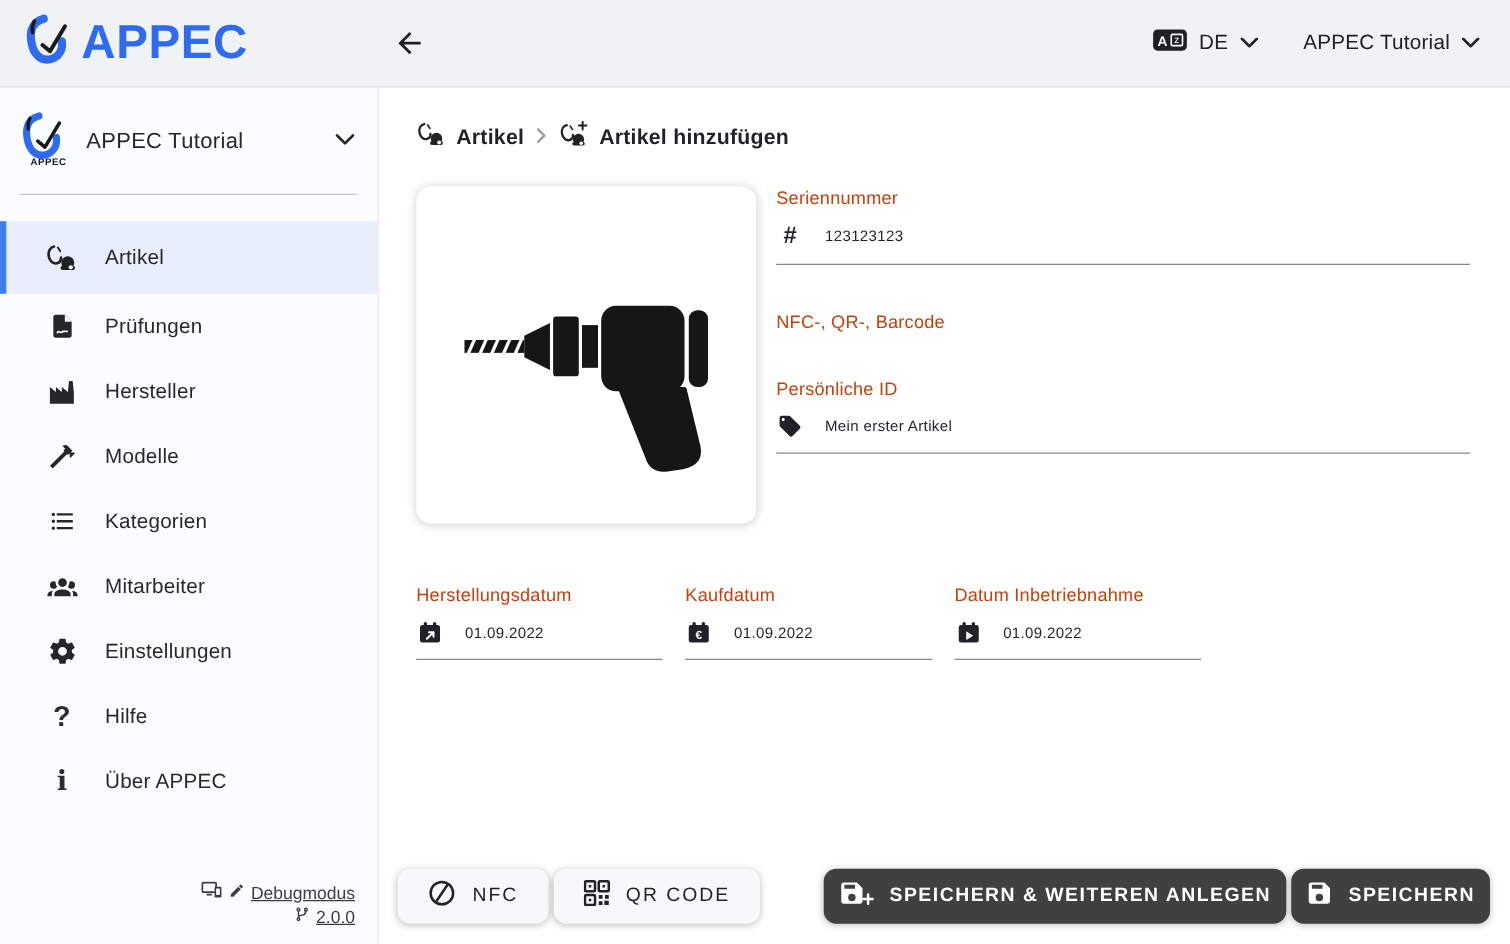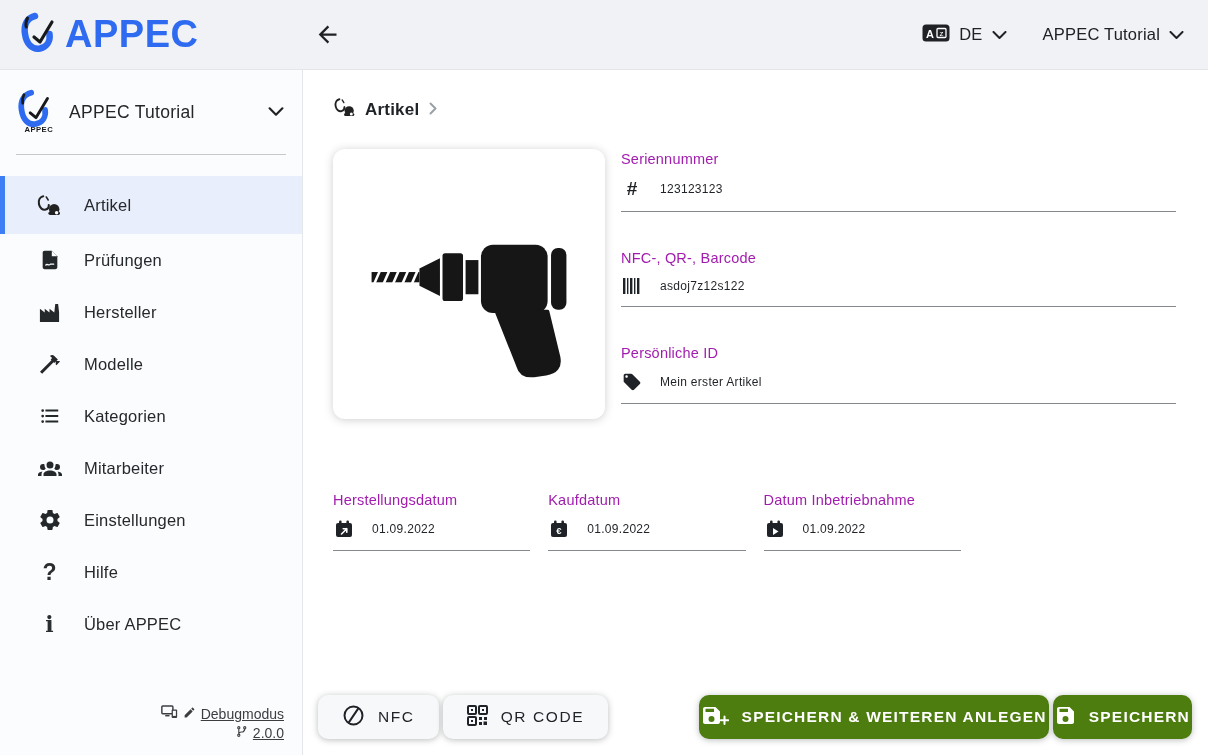--- a/index.html
+++ b/index.html
@@ -39,41 +39,41 @@
     color:#1f2226; letter-spacing:.2px; margin-bottom:25px; }
   .crumb { display:flex; align-items:center; gap:8px; cursor:pointer; }
 
   .form-top { display:flex; gap:16px; }
   .img-card { width:272px; height:270px; background:#fff; border-radius:12px;
     box-shadow:0 1px 8px rgba(60,64,67,.25); display:flex; align-items:center;
     justify-content:center; cursor:pointer; flex:none; }
   .fields-col { flex:1; padding-top:2px; }
 
   .field { margin-bottom:38px; }
-  .field-label { font-size:14.5px; color:#a21caf; letter-spacing:.2px; margin-bottom:11px; }
+  .field-label { font-size:14.5px; color:#c2410c; letter-spacing:.2px; margin-bottom:11px; }
   .field-row { display:flex; align-items:center; gap:17px; padding-bottom:11px;
     border-bottom:1px solid #85898d; cursor:text; }
   .field-value { font-size:12px; color:#1f2226; letter-spacing:.3px; white-space:nowrap; }
   .f-icon { width:22px; display:flex; justify-content:center; align-items:center;
     font-size:19px; font-weight:700; color:#1f2226; flex:none; }
 
   .form-grid { display:grid; grid-template-columns:1fr 1fr 1fr 1fr; column-gap:18px; row-gap:38px;
     margin-top:50px; }
   .no-label { padding-top:28px; }
 
   
   .action-bar { position:fixed; left:318px; right:16px; top:695px; height:44px;
     display:flex; gap:4px; z-index:40; pointer-events:none; }
   .btn { pointer-events:auto; border:none; border-radius:10px; height:44px;
     display:inline-flex; align-items:center; gap:13px; cursor:pointer;
     font-family:"Liberation Sans","DejaVu Sans",sans-serif; white-space:nowrap;
     box-shadow:0 1px 6px rgba(60,64,67,.35); }
   .btn.light { background:#f6f8f9; color:#1f2226; padding:0 24px; font-size:15.5px;
     font-weight:500; letter-spacing:1.6px; }
-  .btn.blue { background:#4d7c0f; color:#fff; padding:0 2px; font-size:15.5px;
+  .btn.blue { background:#404040; color:#fff; padding:0 12px; font-size:15.5px;
     font-weight:700; letter-spacing:1.2px; }
   .spacer { flex:1; }
 </style>
 </head>
 <body>
 
 <div class="header">
   <div class="logo">
     <span>
       <svg width="44" height="46" viewBox="0 0 38 46">
@@ -261,20 +261,33 @@
           <circle cx="20.6" cy="19.8" r="1.7" fill="#fff"></circle>
         </svg>
       </span>
       <span>Artikel</span>
     </div>
     <span>
       <svg width="8" height="13" viewBox="0 0 8 13">
           <path d="M1.5,1.5 L6.5,6.5 L1.5,11.5" stroke="#9aa0a6" stroke-width="2" fill="none" stroke-linecap="round" stroke-linejoin="round"></path>
         </svg>
     </span>
+    <div class="crumb">
+      <span>
+        <svg width="24" height="23" viewBox="0 0 27 25">
+          <path d="M7.2,4.2 C3.8,5 2.2,8.4 3,12.2 C3.8,16 6.6,18.4 9.6,17.6 C11.8,17 13,15.2 12.8,13" stroke="#222" stroke-width="2.1" fill="none" stroke-linecap="round"></path>
+          <path d="M10.3,5 L12.2,8" stroke="#222" stroke-width="1.5" stroke-linecap="round"></path>
+          <circle cx="17.8" cy="17" r="5" fill="#222"></circle>
+          <rect x="12.2" y="19.4" width="11.2" height="3.2" rx="1.6" fill="#222"></rect>
+          <circle cx="20.2" cy="20.5" r="1.6" fill="#fff"></circle>
+          <path d="M21.5,1.2 V8 M18.1,4.6 H24.9" stroke="#222" stroke-width="1.8" stroke-linecap="round"></path>
+        </svg>
+      </span>
+      <span>Artikel hinzufügen</span>
+    </div>
   </div>
 
   <div class="form-top">
     <div class="img-card">
       <svg width="226" height="188" viewBox="0 0 240 220">
         <g>
           <rect x="6" y="96" width="56" height="12" fill="#161616"></rect>
           <g stroke="#fff" stroke-width="3">
             <line x1="16" y1="94" x2="9" y2="110"></line>
             <line x1="27" y1="94" x2="20" y2="110"></line>
@@ -296,32 +309,20 @@
       <div class="field">
         <div class="field-label">Seriennummer</div>
         <div class="field-row">
           <span class="f-icon">#</span>
           <span class="field-value">123123123</span>
         </div>
       </div>
 
       <div class="field">
         <div class="field-label">NFC-, QR-, Barcode</div>
-        <div class="field-row">
-          <span class="f-icon">
-            <svg width="20" height="18" viewBox="0 0 20 18">
-              <rect x="1" y="1" width="2.4" height="16" fill="#1f2226"></rect>
-              <rect x="5" y="1" width="1.4" height="16" fill="#1f2226"></rect>
-              <rect x="8" y="1" width="2.4" height="16" fill="#1f2226"></rect>
-              <rect x="12" y="1" width="1.4" height="16" fill="#1f2226"></rect>
-              <rect x="15" y="1" width="2.4" height="16" fill="#1f2226"></rect>
-            </svg>
-          </span>
-          <span class="field-value">asdoj7z12s122</span>
-        </div>
       </div>
 
       <div class="field">
         <div class="field-label">Persönliche ID</div>
         <div class="field-row">
           <span class="f-icon">
             <svg width="20" height="20" viewBox="0 0 24 24">
               <path d="M21.41 11.58l-9-9C12.05 2.22 11.55 2 11 2H4c-1.1 0-2 .9-2 2v7c0 .55.22 1.05.59 1.42l9 9c.36.36.86.58 1.41.58.55 0 1.05-.22 1.41-.59l7-7c.37-.36.59-.86.59-1.41 0-.55-.23-1.06-.59-1.42zM5.5 7C4.67 7 4 6.33 4 5.5S4.67 4 5.5 4 7 4.67 7 5.5 6.33 7 5.5 7z" fill="#1f2226"></path>
             </svg>
           </span>

